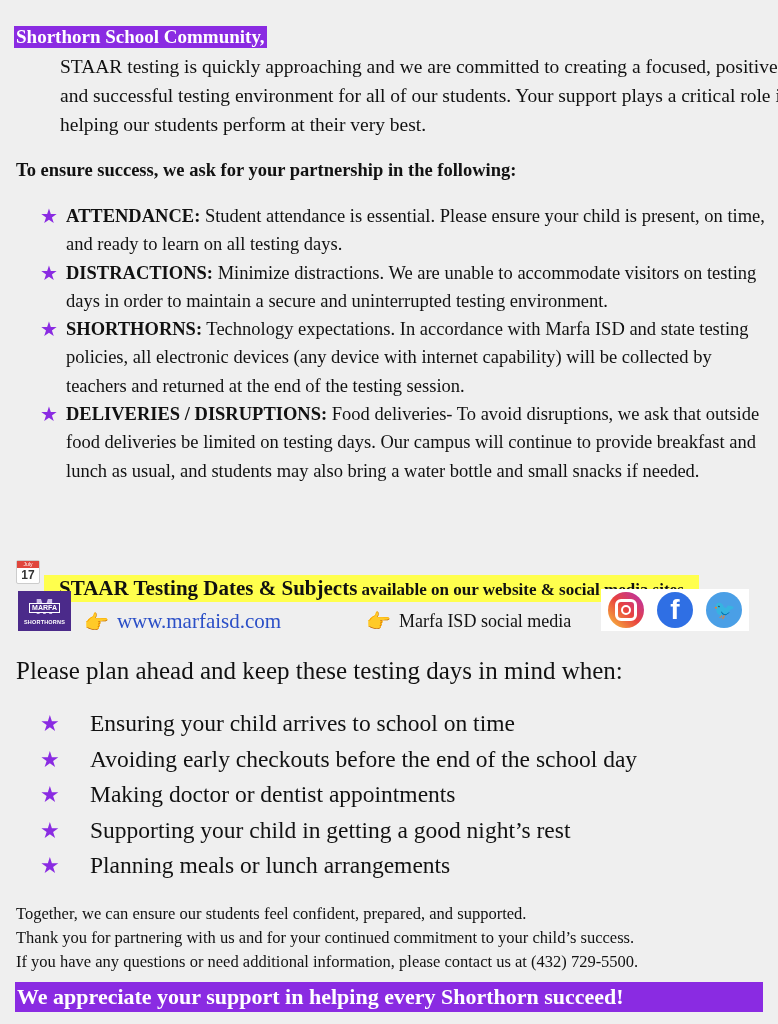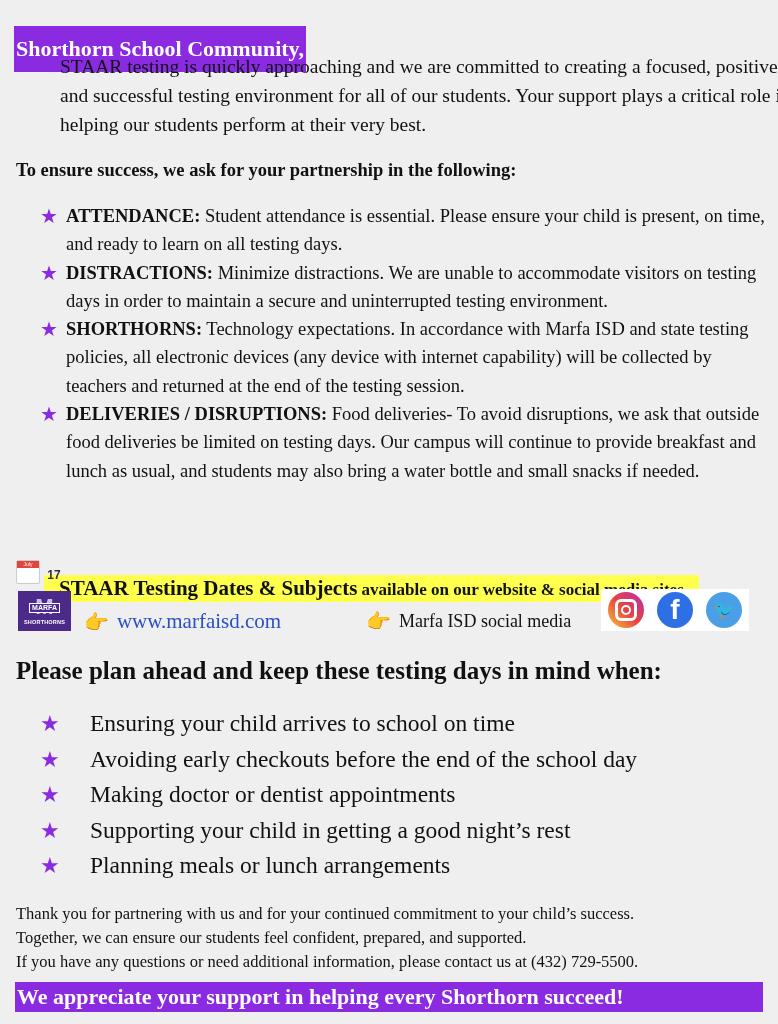--- a/index.html
+++ b/index.html
@@ -7,22 +7,22 @@
     width: 778px; height: 1024px; overflow: hidden;
     background: #efefef;
     font-family: "Liberation Serif", serif;
     color: #111;
     position: relative;
   }
   .abs { position: absolute; }
   .greeting {
     left: 14px; top: 26px;
     background: #8a2be2; color: #fff;
-    font-weight: bold; font-size: 22px; line-height: 22px;
-    padding: 12px 2px;
+    font-weight: bold; font-size: 19px; line-height: 22px;
+    padding: 0 2px;
   }
   .intro {
     left: 16px; top: 52px; width: 750px;
     font-size: 19.5px; line-height: 29px; margin-left: 44px;
   }
   .ask {
     left: 16px; top: 158px;
     font-weight: bold; font-size: 18.5px; line-height: 24px; text-align: right;
   }
   .bullets { left: 40px; top: 202px; width: 735px; }
@@ -32,21 +32,21 @@
 
   .dates {
     left: 16px; top: 558px; height: 28px;
     display: flex; align-items: center;
   }
   .cal {
     width: 22px; height: 22px; background: #fff; border: 1px solid #ccc; border-radius: 2px;
     position: relative; margin-right: 4px; font-family: "Liberation Sans", sans-serif;
   }
   .cal .top { position: absolute; left: 0; top: 0; width: 100%; height: 7px; background: #e0463c; font-size: 5px; color: #fff; text-align: center; line-height: 7px; }
-  .cal .num { position: absolute; left: 0; top: 8px; width: 100%; text-align: center; font-size: 12px; line-height: 13px; color: #333; font-weight: bold; padding-left: 26px; }
+  .cal .num { position: absolute; left: 0; top: 8px; width: 100%; text-align: center; font-size: 12px; line-height: 13px; color: #333; font-weight: bold; }
   .hl {
     background: #ffff4d; padding: 1px 15px;
     font-weight: bold;
     margin-top: 32px;
   }
   .hl .big { font-size: 21px; }
   .hl .small { font-size: 17px; }
 
   .logo {
     left: 18px; top: 591px; width: 53px; height: 40px;
@@ -68,21 +68,21 @@
   }
   .ico { width: 36px; height: 36px; border-radius: 50%; display: flex; align-items: center; justify-content: center; color: #fff; font-family: "Liberation Sans", sans-serif; font-weight: bold; }
   .ig { background: linear-gradient(45deg, #f9c33b, #e8423f 50%, #b62fb4); }
   .ig .inner { width: 16px; height: 16px; border: 3px solid #fff; border-radius: 6px; position: relative; }
   .ig .inner::after { content: ""; position: absolute; left: 3px; top: 3px; width: 6px; height: 6px; border: 2.5px solid #fff; border-radius: 50%; box-sizing: border-box; width: 10px; height: 10px; }
   .fb { background: #2f6fe4; font-size: 28px; }
   .tw { background: #4a9fe6; font-size: 18px; }
 
   .plan {
     left: 16px; top: 656px;
-    font-weight: bold; font-size: 25px; line-height: 30px;
+    font-weight: normal; font-size: 25px; line-height: 30px;
   }
   .list2 { left: 40px; top: 706px; }
   .item2 { font-size: 23.5px; line-height: 35.5px; display: flex; }
   .item2 .star { color: #8a2be2; width: 50px; font-size: 22px; }
 
   .closing { left: 16px; top: 902px; font-size: 16.5px; line-height: 24px; width: 760px; }
   .closing .b { font-weight: normal; }
   .final {
     left: 15px; top: 982px; width: 744px;
     background: #8a2be2; color: #fff; font-weight: bold;
@@ -166,18 +166,18 @@
       <span class="star">★</span>
       <span>Supporting your child in getting a good night’s rest</span>
     </div>
   <div class="item2">
       <span class="star">★</span>
       <span>Planning meals or lunch arrangements</span>
     </div>
 </div>
 
 <div class="abs closing">
+  <div>Together, we can ensure our students feel confident, prepared, and supported.</div>
   <div>Thank you for partnering with us and for your continued commitment to your child’s success.</div>
-  <div>Together, we can ensure our students feel confident, prepared, and supported.</div>
   <div class="b">If you have any questions or need additional information, please contact us at (432) 729-5500.</div>
 </div>
 
 <div class="abs final">We appreciate your support in helping every Shorthorn succeed!</div>
 
 </body></html>

